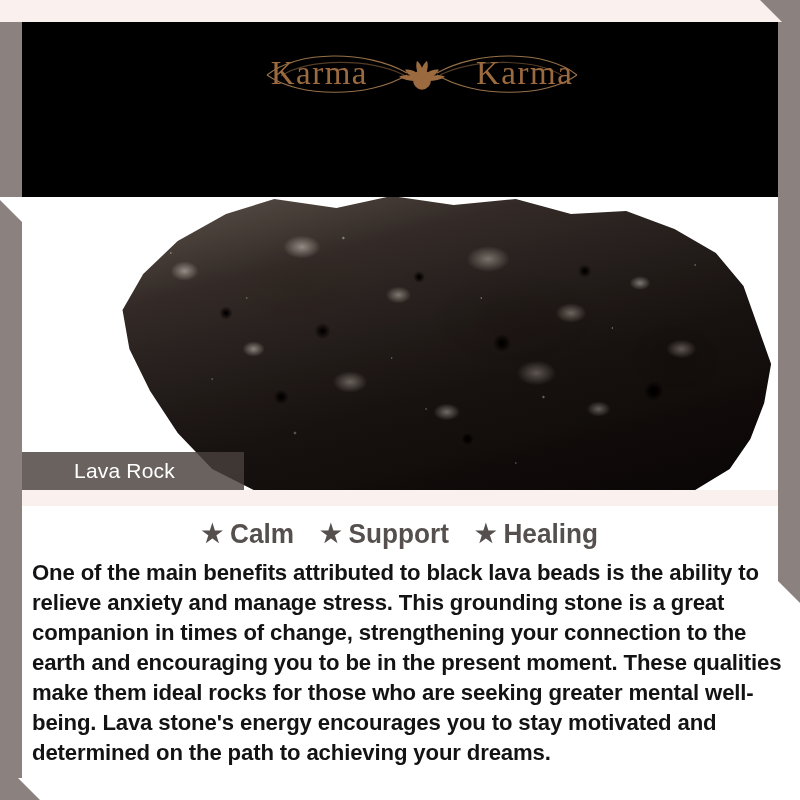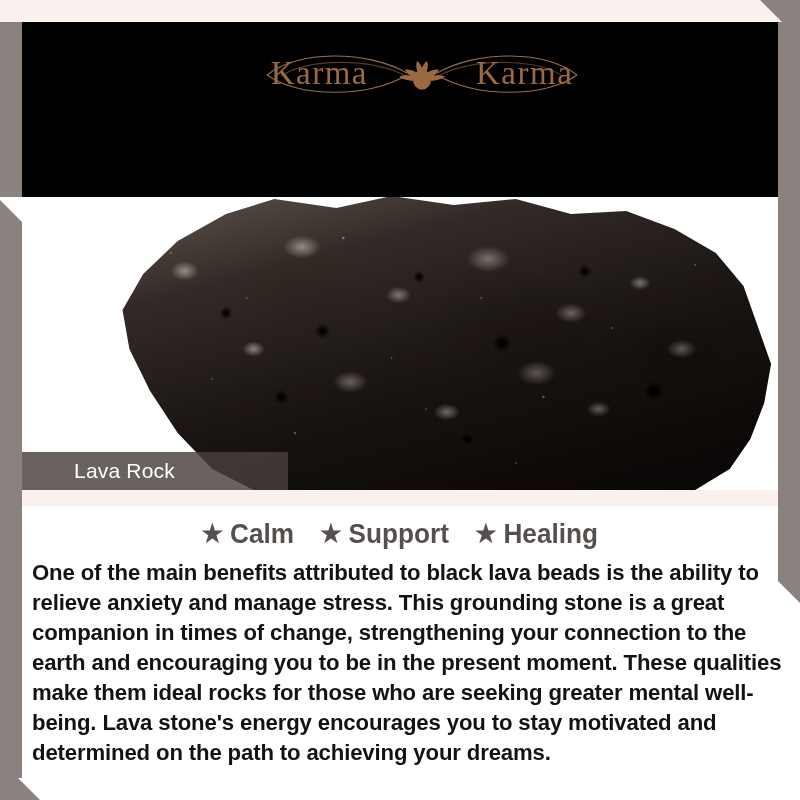--- a/index.html
+++ b/index.html
@@ -244,21 +244,21 @@
       radial-gradient(circle 1px at 8% 46%, rgba(240,235,228,.6), transparent 60%),
       radial-gradient(circle 1px at 70% 16%, rgba(240,235,228,.6), transparent 60%),
       radial-gradient(circle 1px at 92% 70%, rgba(240,235,228,.5), transparent 60%);
     pointer-events: none;
   }
 
   
   .caption-band {
     position: absolute;
     left: 22px; top: 452px;
-    width: 266px;
+    width: 222px;
     height: 38px;
     background: rgba(72,63,60,0.82);
     display: flex;
     align-items: center;
     z-index: 3;
   }
   .caption-text {
     color: #ffffff;
     font-size: 21px;
     font-family: "Liberation Sans", sans-serif;

